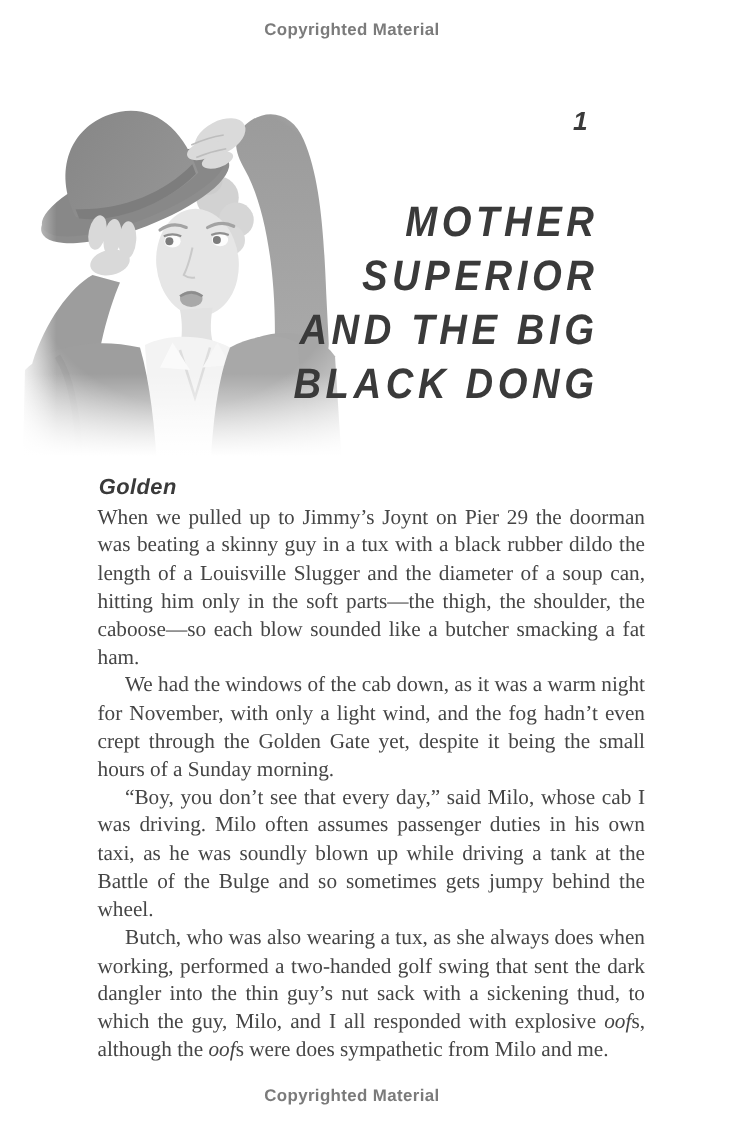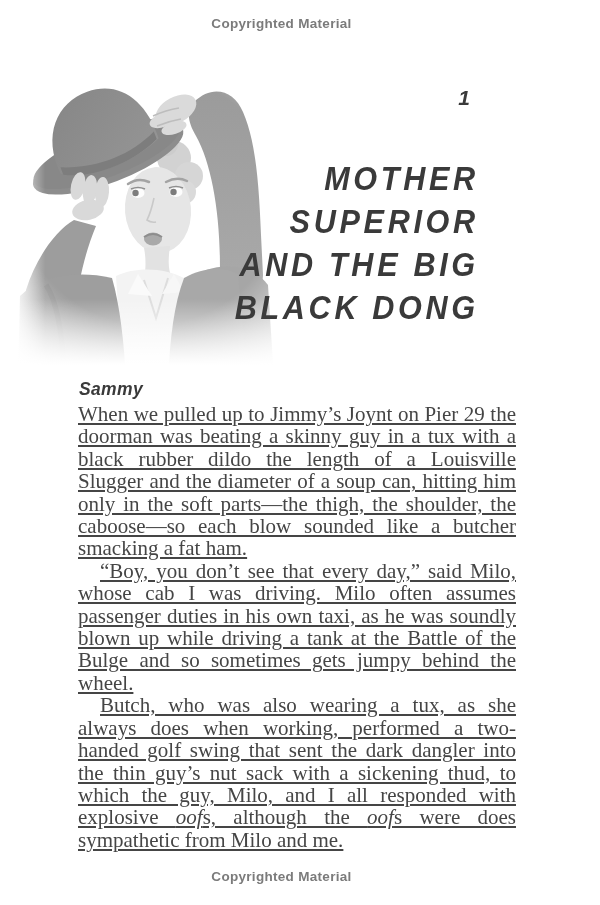--- a/index.html
+++ b/index.html
@@ -42,23 +42,22 @@
   }
 
   .body-block { position:absolute; left:78px; top:379px; width:438px; z-index:2; }
   .section-heading {
     font-size:17.5px; font-weight:bold; font-style:italic;
     color:var(--heading,#3a3a3a); letter-spacing:0.02em;
     margin:0 0 4px 1px; line-height:20px;
   }
   .body-text p {
     margin:0; font-family:"Liberation Serif", serif;
-    font-size:21px; line-height:22.4px; color:var(--body,#454545);
+    font-size:17px; line-height:22.4px; color:var(--body,#454545);
     text-align:justify;
-    text-decoration:underline;
   }
   .body-text p + p { text-indent:22px; }
 </style>
 </head>
 <body>
 
 <div class="page">
 
   <div class="copyright top">Copyrighted Material</div>
 
@@ -145,23 +144,24 @@
   <div class="chapter-number">1</div>
 
   <div class="chapter-title" id="title">
       <div class="title-line">MOTHER</div>
       <div class="title-line">SUPERIOR</div>
       <div class="title-line">AND THE BIG</div>
       <div class="title-line">BLACK DONG</div>
     </div>
 
   <div class="body-block">
-    <div class="section-heading">Sammy</div>
+    <div class="section-heading">Golden</div>
     <div class="body-text" id="paragraphs">
         <p><span>When we pulled up to Jimmy’s Joynt on Pier 29 the doorman was beating a skinny guy in a tux with a black rubber dildo the length of a Louisville Slugger and the diameter of a soup can, hitting him only in the soft parts—the thigh, the shoulder, the caboose—so each blow sounded like a butcher smacking a fat ham.</span></p>
+        <p><span>We had the windows of the cab down, as it was a warm night for November, with only a light wind, and the fog hadn’t even crept through the Golden Gate yet, despite it being the small hours of a Sunday morning.</span></p>
         <p><span>“Boy, you don’t see that every day,” said Milo, whose cab I was driving. Milo often assumes passenger duties in his own taxi, as he was soundly blown up while driving a tank at the Battle of the Bulge and so sometimes gets jumpy behind the wheel.</span></p>
         <p><span>Butch, who was also wearing a tux, as she always does when working, performed a two-handed golf swing that sent the dark dangler into the thin guy’s nut sack with a sickening thud, to which the guy, Milo, and I all responded with explosive </span><i>oof</i><span>s, although the </span><i>oof</i><span>s were does sympathetic from Milo and me.</span></p>
       </div>
   </div>
 
   <div class="copyright bottom">Copyrighted Material</div>
 
 </div>
 
 </body></html>

